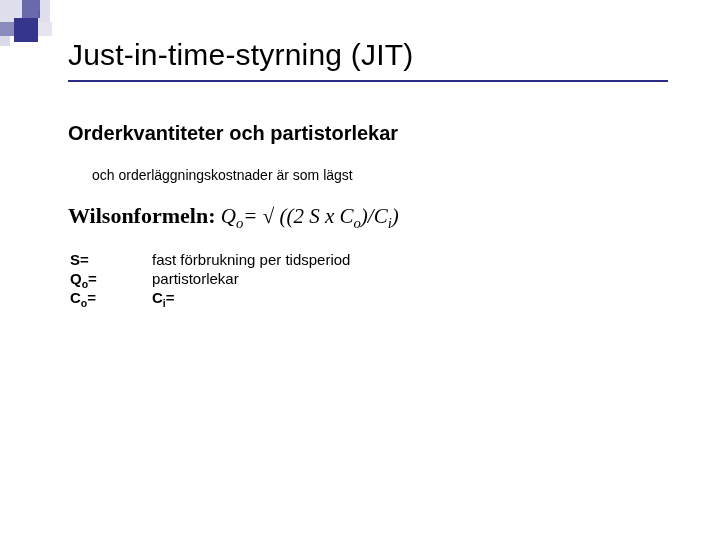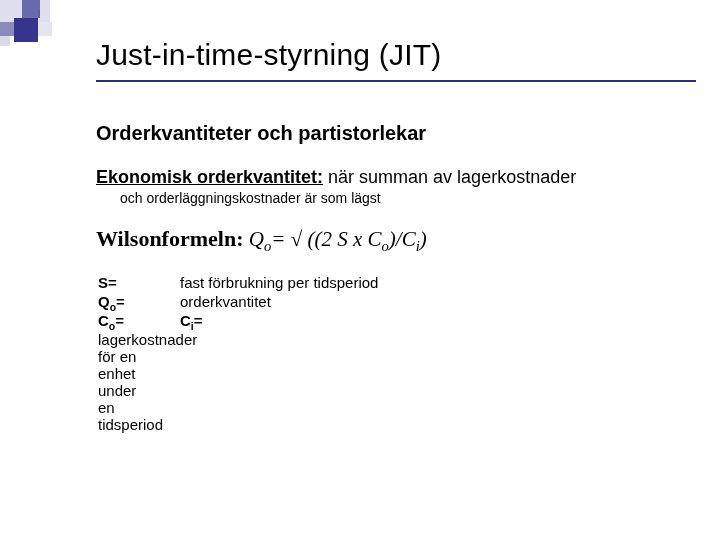--- a/index.html
+++ b/index.html
@@ -29,21 +29,21 @@
   .sq.a { left: 0px;  top: 0px;  width: 22px; height: 22px; opacity: 0.15; }
   .sq.b { left: 22px; top: 0px;  width: 18px; height: 18px; opacity: 0.70; }
   .sq.c { left: 40px; top: 0px;  width: 10px; height: 10px; opacity: 0.15; }
   .sq.d { left: 0px;  top: 22px; width: 14px; height: 14px; opacity: 0.55; }
   .sq.e { left: 14px; top: 18px; width: 24px; height: 24px; opacity: 0.95; }
   .sq.f { left: 38px; top: 10px; width: 12px; height: 12px; opacity: 0.15; }
   .sq.g { left: 0px;  top: 36px; width: 10px; height: 10px; opacity: 0.18; }
   .sq.h { left: 38px; top: 22px; width: 14px; height: 14px; opacity: 0.12; }
 
   .slide {
-    padding: 38px 40px 20px 96px;
+    padding: 38px 40px 20px 68px;
   }
 
   .title {
     font-size: 30px;
     font-weight: normal;
     letter-spacing: 0.2px;
     margin-bottom: 8px;
   }
   .title-underline {
     border-bottom: 2px solid #2a2a87;
@@ -114,35 +114,31 @@
   <div class="sq h"></div>
 </div>
 
 <div class="slide">
 
   <div class="title">Just-in-time-styrning (JIT)</div>
   <div class="title-underline"></div>
 
   <div class="subtitle">Orderkvantiteter och partistorlekar</div>
 
-  <div class="eoq-line">
-    <span class="eoq-head">Ekonomisk orderkvantitet:</span><span> när summan av lagerkostnader</span>
-  </div>
   <div class="eoq-cont">och orderläggningskostnader är som lägst</div>
 
   <div class="wilson-line">
     <span class="wilson-head">Wilsonformeln:</span><span class="wilson-body"><span> Q</span><sub>o</sub><span>= √ ((2 S x C</span><sub>o</sub><span>)/C</span><sub>i</sub><span>)</span></span>
   </div>
 
   <div class="defs">
     <div class="sym">S=</div>
     <div class="desc">fast förbrukning per tidsperiod</div>
 
     <div class="sym"><span>Q</span><sub>o</sub><span>=</span></div>
-    <div class="desc">orderkvantitet</div>
+    <div class="desc">partistorlekar</div>
 
     <div class="sym"><span>C</span><sub>o</sub><span>=</span></div>
 
     <div class="sym"><span>C</span><sub>i</sub><span>=</span></div>
-    <div class="desc">lagerkostnader för en enhet under en tidsperiod</div>
   </div>
 
 </div>
 
 </body></html>

